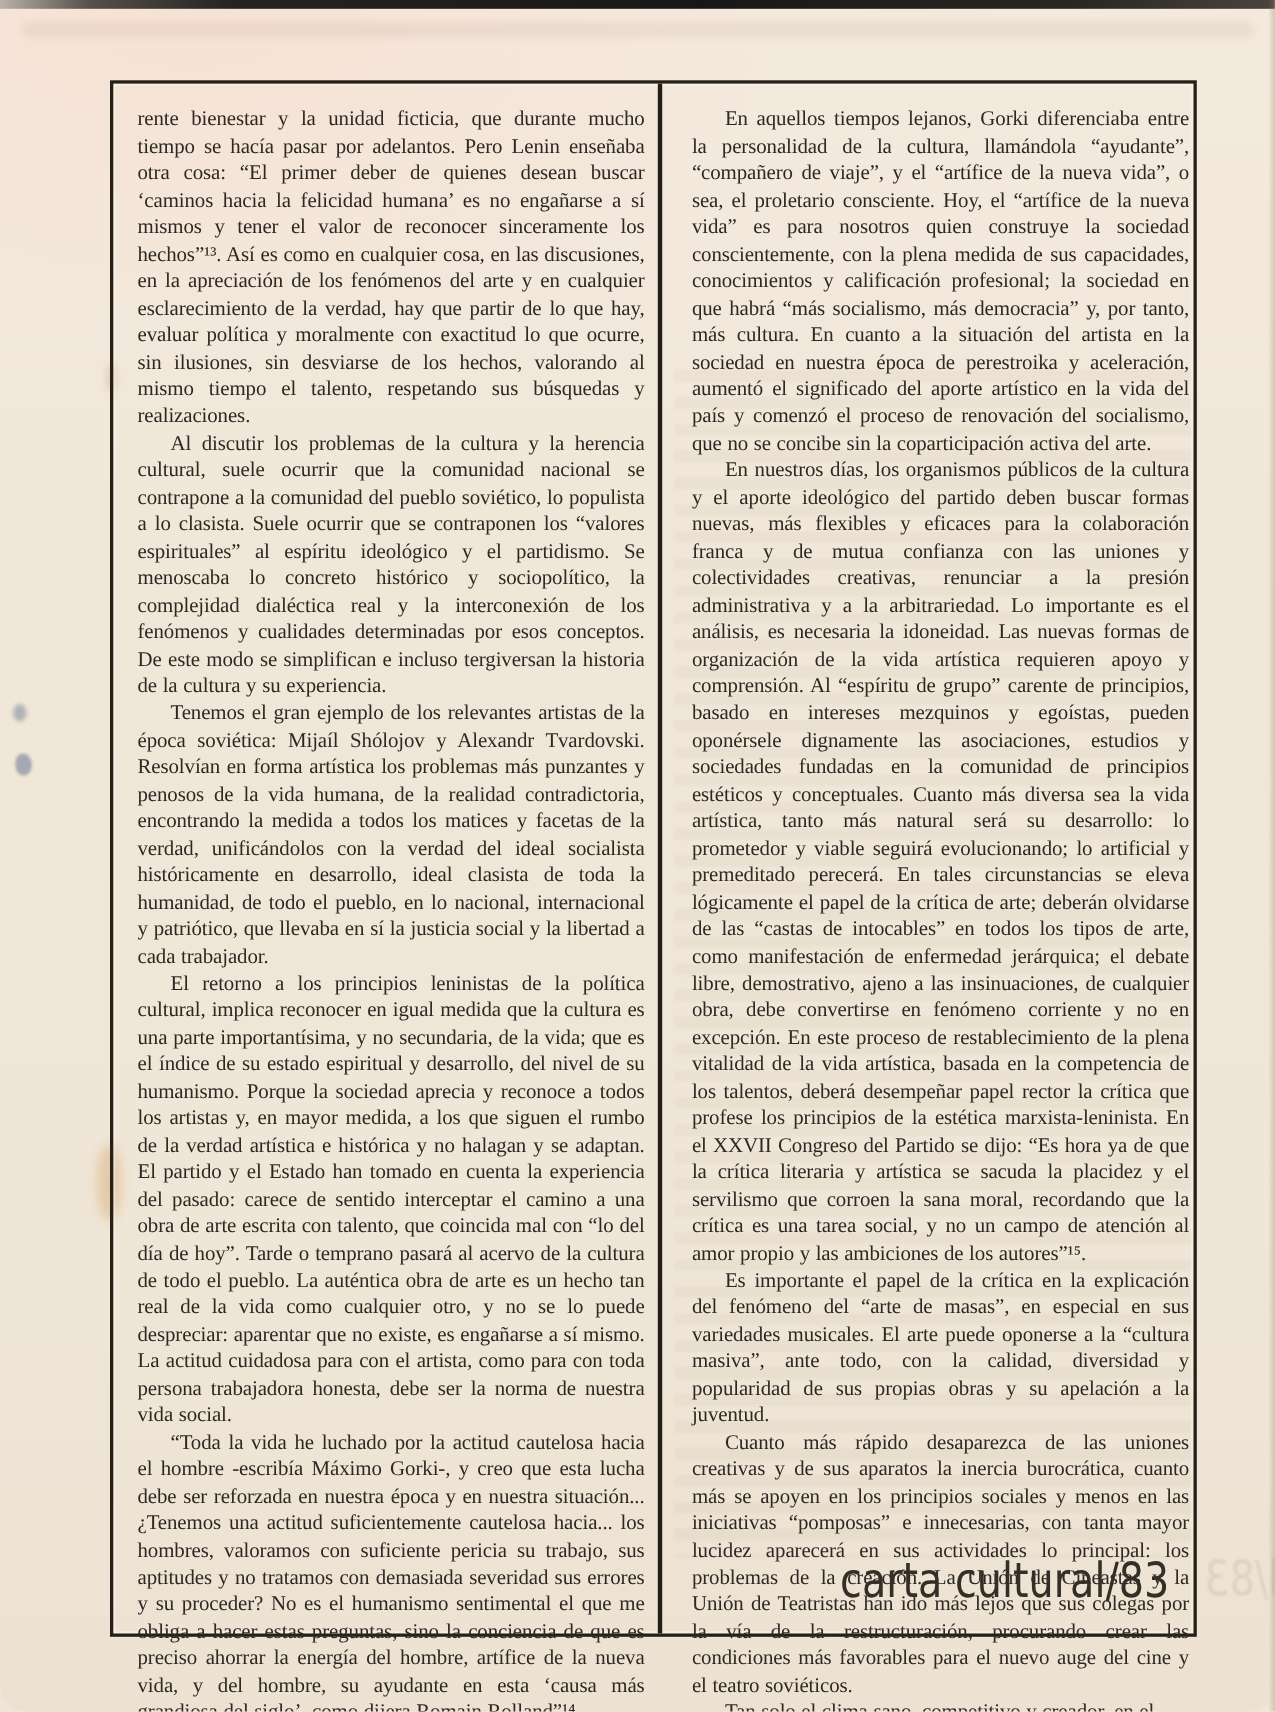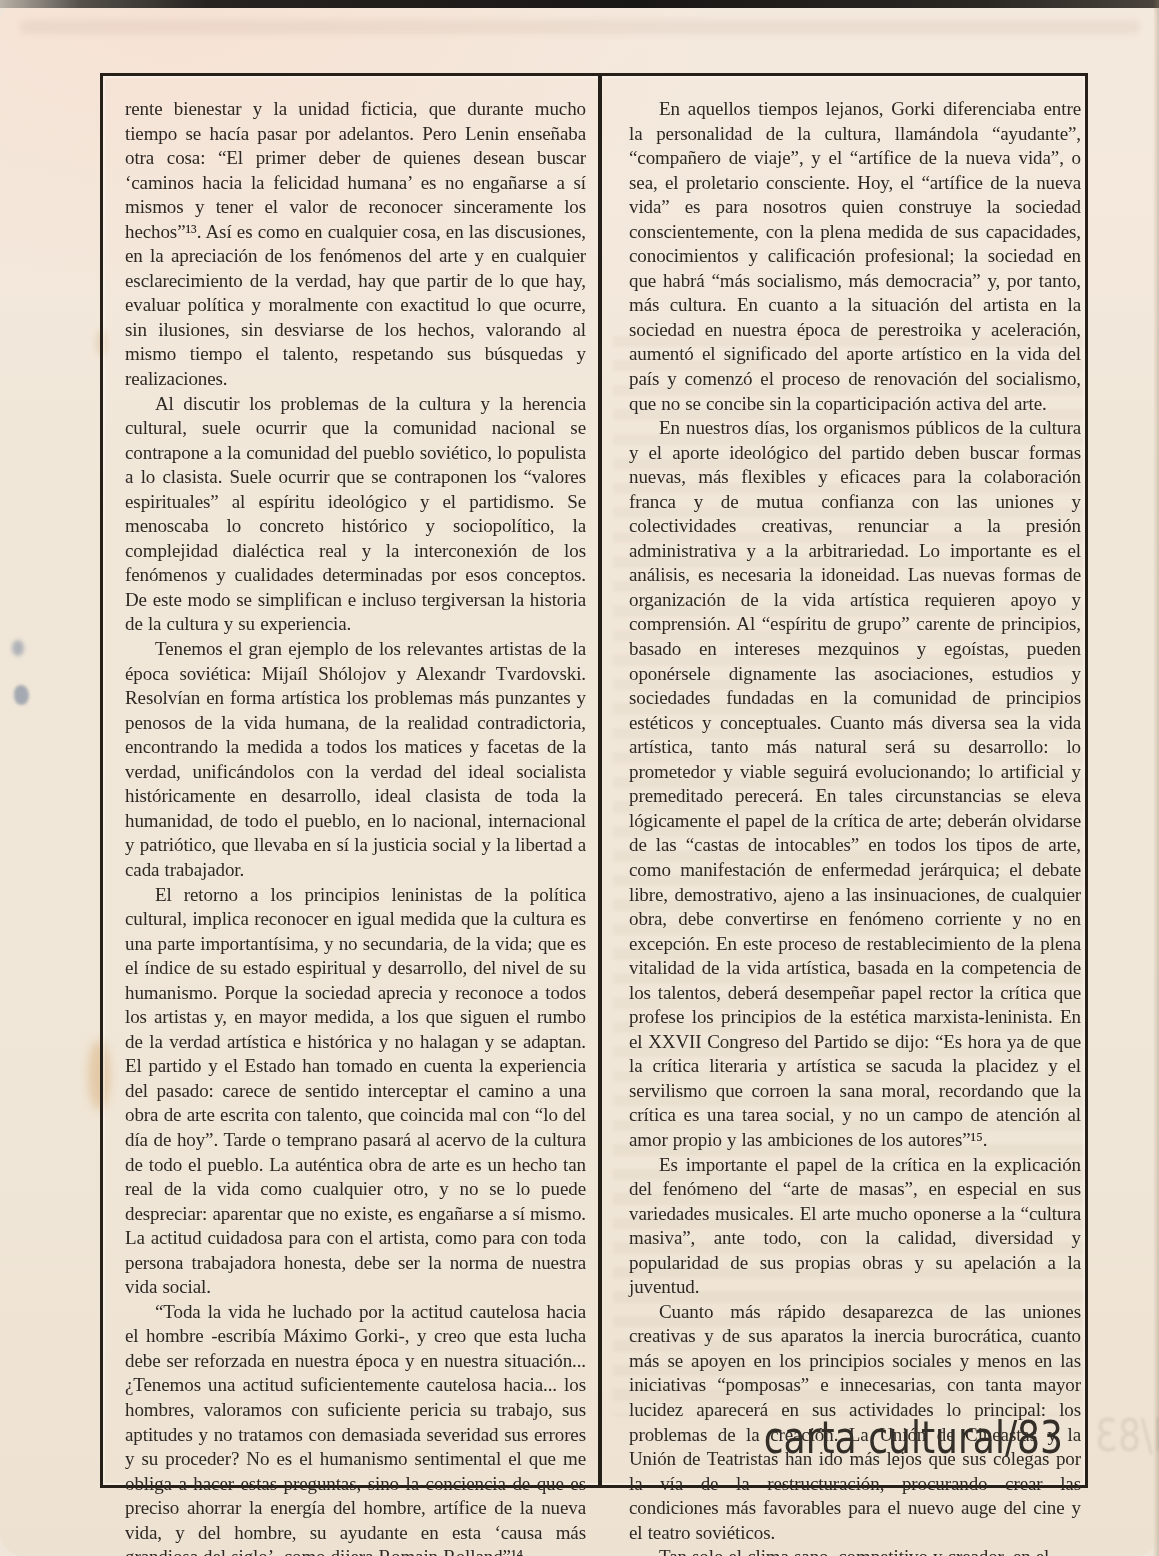--- a/index.html
+++ b/index.html
@@ -145,21 +145,21 @@
       <p class="no-indent">rente bienestar y la unidad ficticia, que durante mucho tiempo se hacía pasar por adelantos. Pero Lenin enseñaba otra cosa: “El primer deber de quienes desean buscar ‘caminos hacia la felicidad humana’ es no engañarse a sí mismos y tener el valor de reconocer sinceramente los hechos”¹³. Así es como en cualquier cosa, en las discusiones, en la apreciación de los fenómenos del arte y en cualquier esclarecimiento de la verdad, hay que partir de lo que hay, evaluar política y moralmente con exactitud lo que ocurre, sin ilusiones, sin desviarse de los hechos, valorando al mismo tiempo el talento, respetando sus búsquedas y realizaciones.</p>
       <p>Al discutir los problemas de la cultura y la herencia cultural, suele ocurrir que la comunidad nacional se contrapone a la comunidad del pueblo soviético, lo populista a lo clasista. Suele ocurrir que se contraponen los “valores espirituales” al espíritu ideológico y el partidismo. Se menoscaba lo concreto histórico y sociopolítico, la complejidad dialéctica real y la interconexión de los fenómenos y cualidades determinadas por esos conceptos. De este modo se simplifican e incluso tergiversan la historia de la cultura y su experiencia.</p>
       <p>Tenemos el gran ejemplo de los relevantes artistas de la época soviética: Mijaíl Shólojov y Alexandr Tvardovski. Resolvían en forma artística los problemas más punzantes y penosos de la vida humana, de la realidad contradictoria, encontrando la medida a todos los matices y facetas de la verdad, unificándolos con la verdad del ideal socialista históricamente en desarrollo, ideal clasista de toda la humanidad, de todo el pueblo, en lo nacional, internacional y patriótico, que llevaba en sí la justicia social y la libertad a cada trabajador.</p>
       <p>El retorno a los principios leninistas de la política cultural, implica reconocer en igual medida que la cultura es una parte importantísima, y no secundaria, de la vida; que es el índice de su estado espiritual y desarrollo, del nivel de su humanismo. Porque la sociedad aprecia y reconoce a todos los artistas y, en mayor medida, a los que siguen el rumbo de la verdad artística e histórica y no halagan y se adaptan. El partido y el Estado han tomado en cuenta la experiencia del pasado: carece de sentido interceptar el camino a una obra de arte escrita con talento, que coincida mal con “lo del día de hoy”. Tarde o temprano pasará al acervo de la cultura de todo el pueblo. La auténtica obra de arte es un hecho tan real de la vida como cualquier otro, y no se lo puede despreciar: aparentar que no existe, es engañarse a sí mismo. La actitud cuidadosa para con el artista, como para con toda persona trabajadora honesta, debe ser la norma de nuestra vida social.</p>
       <p>“Toda la vida he luchado por la actitud cautelosa hacia el hombre -escribía Máximo Gorki-, y creo que esta lucha debe ser reforzada en nuestra época y en nuestra situación... ¿Tenemos una actitud suficientemente cautelosa hacia... los hombres, valoramos con suficiente pericia su trabajo, sus aptitudes y no tratamos con demasiada severidad sus errores y su proceder? No es el humanismo sentimental el que me obliga a hacer estas preguntas, sino la conciencia de que es preciso ahorrar la energía del hombre, artífice de la nueva vida, y del hombre, su ayudante en esta ‘causa más grandiosa del siglo’, como dijera Romain Rolland”¹⁴.</p>
     </div>
 
     <div class="text-col col-right">
       <p>En aquellos tiempos lejanos, Gorki diferenciaba entre la personalidad de la cultura, llamándola “ayudante”, “compañero de viaje”, y el “artífice de la nueva vida”, o sea, el proletario consciente. Hoy, el “artífice de la nueva vida” es para nosotros quien construye la sociedad conscientemente, con la plena medida de sus capacidades, conocimientos y calificación profesional; la sociedad en que habrá “más socialismo, más democracia” y, por tanto, más cultura. En cuanto a la situación del artista en la sociedad en nuestra época de perestroika y aceleración, aumentó el significado del aporte artístico en la vida del país y comenzó el proceso de renovación del socialismo, que no se concibe sin la coparticipación activa del arte.</p>
       <p>En nuestros días, los organismos públicos de la cultura y el aporte ideológico del partido deben buscar formas nuevas, más flexibles y eficaces para la colaboración franca y de mutua confianza con las uniones y colectividades creativas, renunciar a la presión administrativa y a la arbitrariedad. Lo importante es el análisis, es necesaria la idoneidad. Las nuevas formas de organización de la vida artística requieren apoyo y comprensión. Al “espíritu de grupo” carente de principios, basado en intereses mezquinos y egoístas, pueden oponérsele dignamente las asociaciones, estudios y sociedades fundadas en la comunidad de principios estéticos y conceptuales. Cuanto más diversa sea la vida artística, tanto más natural será su desarrollo: lo prometedor y viable seguirá evolucionando; lo artificial y premeditado perecerá. En tales circunstancias se eleva lógicamente el papel de la crítica de arte; deberán olvidarse de las “castas de intocables” en todos los tipos de arte, como manifestación de enfermedad jerárquica; el debate libre, demostrativo, ajeno a las insinuaciones, de cualquier obra, debe convertirse en fenómeno corriente y no en excepción. En este proceso de restablecimiento de la plena vitalidad de la vida artística, basada en la competencia de los talentos, deberá desempeñar papel rector la crítica que profese los principios de la estética marxista-leninista. En el XXVII Congreso del Partido se dijo: “Es hora ya de que la crítica literaria y artística se sacuda la placidez y el servilismo que corroen la sana moral, recordando que la crítica es una tarea social, y no un campo de atención al amor propio y las ambiciones de los autores”¹⁵.</p>
-      <p>Es importante el papel de la crítica en la explicación del fenómeno del “arte de masas”, en especial en sus variedades musicales. El arte mucho oponerse a la “cultura masiva”, ante todo, con la calidad, diversidad y popularidad de sus propias obras y su apelación a la juventud.</p>
+      <p>Es importante el papel de la crítica en la explicación del fenómeno del “arte de masas”, en especial en sus variedades musicales. El arte puede oponerse a la “cultura masiva”, ante todo, con la calidad, diversidad y popularidad de sus propias obras y su apelación a la juventud.</p>
       <p>Cuanto más rápido desaparezca de las uniones creativas y de sus aparatos la inercia burocrática, cuanto más se apoyen en los principios sociales y menos en las iniciativas “pomposas” e innecesarias, con tanta mayor lucidez aparecerá en sus actividades lo principal: los problemas de la creación. La Unión de Cineastas y la Unión de Teatristas han ido más lejos que sus colegas por la vía de la restructuración, procurando crear las condiciones más favorables para el nuevo auge del cine y el teatro soviéticos.</p>
       <p>Tan solo el clima sano, competitivo y creador, en el</p>
     </div>
 
     <div class="footer-ghost">carta cultural/83</div>
     <div class="footer-title">carta cultural/83</div>
 
   </div>
 
 </div>

